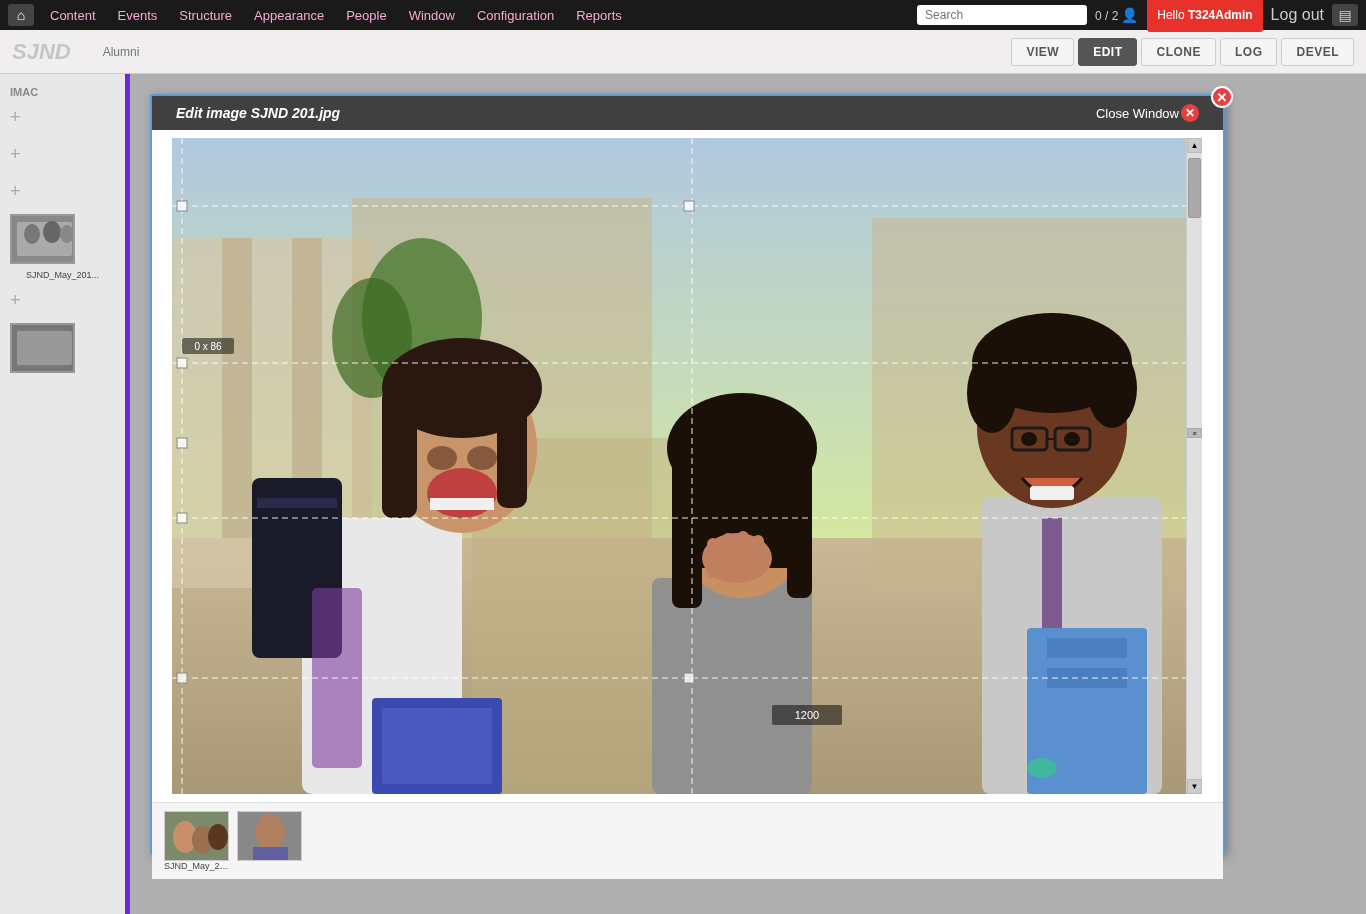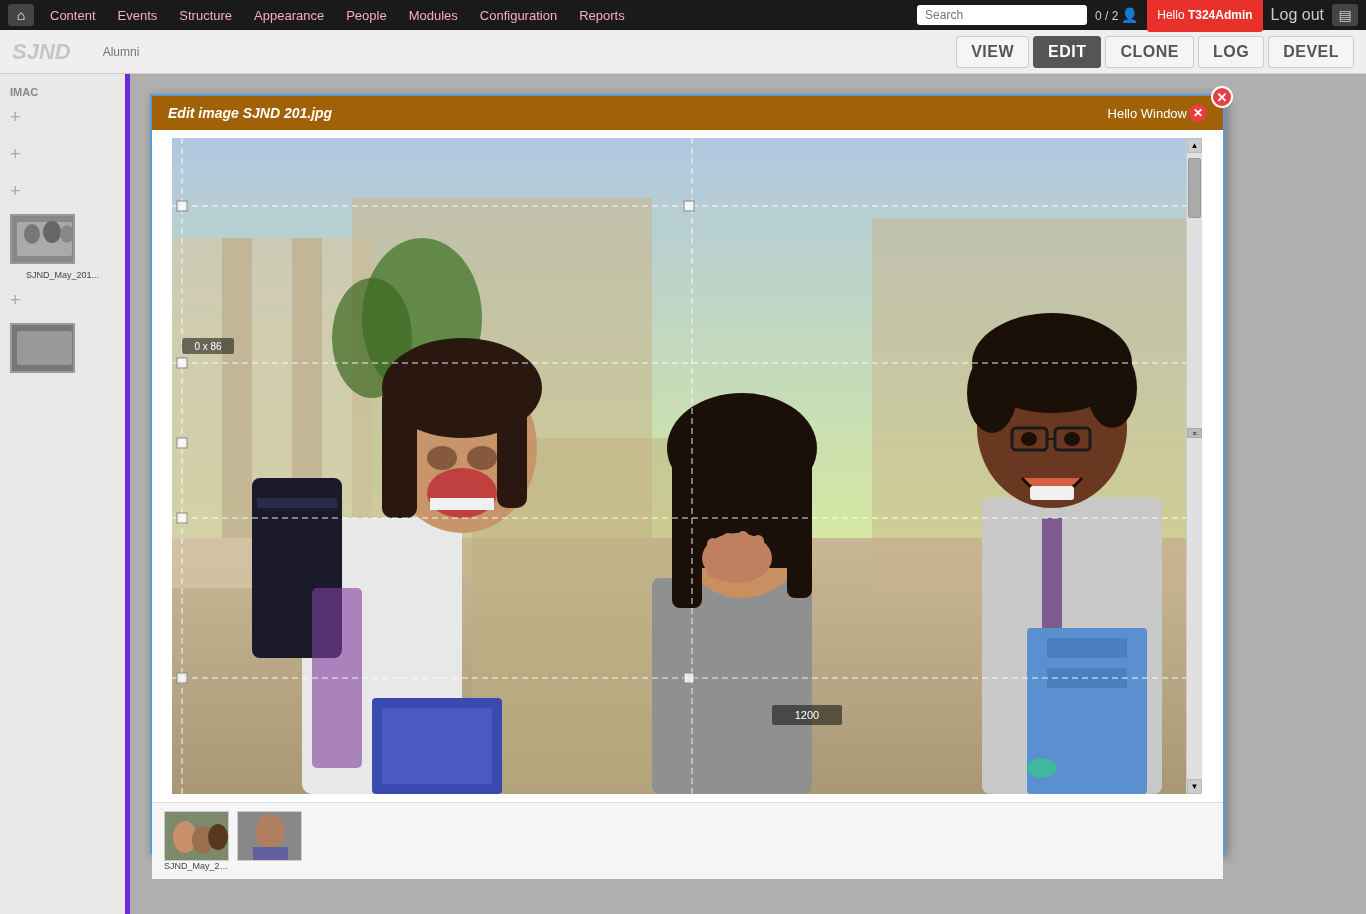--- a/index.html
+++ b/index.html
@@ -120,21 +120,21 @@
     .action-buttons {
       margin-left: auto;
       display: flex;
       gap: 4px;
     }
     .action-btn {
       padding: 6px 14px;
       border: 1px solid #ccc;
       background: #f5f5f5;
       color: #555;
-      font-size: 16px;
+      font-size: 12px;
       font-weight: bold;
       cursor: pointer;
       border-radius: 3px;
       letter-spacing: 0.5px;
     }
     .action-btn.active {
       background: #555;
       color: #fff;
       border-color: #555;
     }
@@ -218,23 +218,23 @@
     
     #modal-window {
       background: #fff;
       border: 2px solid #5b9bd5;
       width: 1075px;
       max-height: 760px;
       position: relative;
       box-shadow: 3px 3px 10px rgba(0,0,0,0.3);
     }
     .modal-header {
-      background: #a16207;
+      background: #404040;
       color: #fff;
-      padding: 8px 16px;
+      padding: 8px 24px;
       display: flex;
       align-items: center;
       justify-content: space-between;
       font-size: 14px;
       font-weight: bold;
       font-style: italic;
     }
     .modal-title-text {
       font-style: italic;
     }
@@ -373,21 +373,21 @@
 </head>
 <body>
 
 <div id="top-nav">
   <button class="nav-home-btn">⌂</button>
   <span class="nav-item">Content</span>
   <span class="nav-item">Events</span>
   <span class="nav-item">Structure</span>
   <span class="nav-item">Appearance</span>
   <span class="nav-item">People</span>
-  <span class="nav-item">Modules</span>
+  <span class="nav-item">Window</span>
   <span class="nav-item">Configuration</span>
   <span class="nav-item">Reports</span>
   <div class="nav-right">
     <input class="search-box" type="text" placeholder="Search" style="">
     <span class="page-indicator">
       <span>0 / 2</span> <span class="person-icon">👤</span>
     </span>
     <span class="user-badge">
       <span>Hello </span><strong>T324Admin</strong>
     </span>
@@ -440,21 +440,21 @@
 
       <div id="modal-window" style="position:relative;">
 
         <div class="modal-outer-close">✕</div>
 
         <div class="modal-header">
           <span class="modal-title-text">
             <em>Edit image</em> <strong>SJND 201.jpg</strong>
           </span>
           <button class="modal-close-btn">
-            <span>Hello Window</span>
+            <span>Close Window</span>
             <span class="close-x">✕</span>
           </button>
         </div>
 
         <div style="position:absolute;top:42px;right:20px;font-size:11px;color:#555;">▲ ts</div>
 
         <div class="modal-body" style="position:relative;">
 
           <div class="image-editor">
             <div class="image-container">

